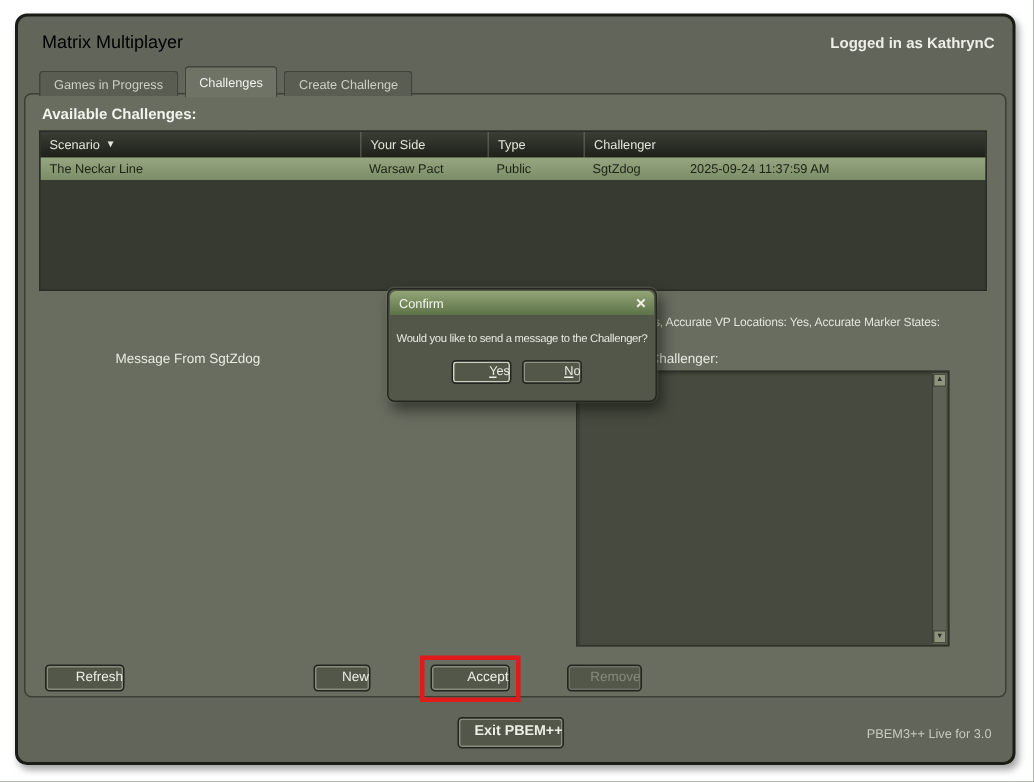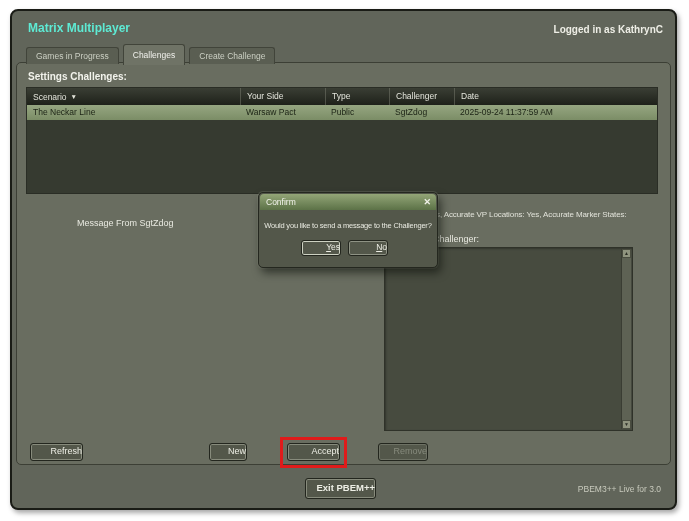--- a/index.html
+++ b/index.html
@@ -5,21 +5,21 @@
   * { margin:0; padding:0; box-sizing:border-box; }
   body {
     width:689px; height:521px; position:relative; background:#ffffff;
     font-family:"Liberation Sans", sans-serif; overflow:hidden;
   }
   .window {
     position:absolute; left:10px; top:9px; width:667px; height:501px;
     background:#61655a; border:2px solid #1a1c16; border-radius:8px;
     box-shadow:2px 3px 5px rgba(0,0,0,.35);
   }
-  .app-title { position:absolute; left:16px; top:10px; font-size:12px; font-weight:bold; color:#5eead4; }
+  .app-title { position:absolute; left:16px; top:10px; font-size:12px; font-weight:normal; color:#000000; }
   .logged-in { position:absolute; right:12px; top:13px; font-size:10px; font-weight:bold; color:#eeeee6; }
 
   .tabs { position:absolute; left:14px; top:32px; height:21px; display:flex; align-items:flex-end; gap:4px; z-index:3; }
   .tab {
     height:17px; padding:0 9px; font-size:8.5px; line-height:16px; color:#ccd0c4;
     background:#5a5e52; border:1px solid #41443a; border-bottom:0;
     border-radius:3px 3px 0 0; cursor:default; white-space:nowrap;
   }
   .tab.active {
     height:21px; line-height:20px; background:#6f7366; color:#f1f1ec; margin-bottom:-1px; z-index:4; position:relative;
@@ -97,42 +97,41 @@
   <div class="logged-in">Logged in as KathrynC</div>
 
   <div class="tabs">
     <div class="tab">Games in Progress</div>
     <div class="tab active">Challenges</div>
     <div class="tab">Create Challenge</div>
   </div>
 
   <div class="panel">
 
-    <div class="avail-label">Settings Challenges:</div>
+    <div class="avail-label">Available Challenges:</div>
 
     <div class="table">
       <div class="thead">
         <div class="cell c0"><span>Scenario</span><span class="sort-icon">▼</span></div>
         <div class="cell c1">Your Side</div>
         <div class="cell c2">Type</div>
         <div class="cell c3">Challenger</div>
-        <div class="cell c4">Date</div>
       </div>
       <div class="trow">
         <div class="cell c0">The Neckar Line</div>
         <div class="cell c1">Warsaw Pact</div>
         <div class="cell c2">Public</div>
         <div class="cell c3">SgtZdog</div>
         <div class="cell c4">2025-09-24 11:37:59 AM</div>
       </div>
     </div>
 
     <div class="settings right">s, Accurate VP Locations: Yes, Accurate Marker States:</div>
 
-    <div class="msg-label" style="left:32px; top:155px;padding-left:28px;">Message From SgtZdog</div>
+    <div class="msg-label" style="left:32px; top:171px;padding-left:28px;">Message From SgtZdog</div>
 
     <div class="msg-label" style="left:367px; top:171px;">Message to Challenger:</div>
     <div class="msgbox" style="left:367px; top:184px; width:249px;">
       <span></span>
       <div class="sbar">
         <div class="sbtn up">▲</div>
         <div class="sbtn down">▼</div>
       </div>
     </div>
 

